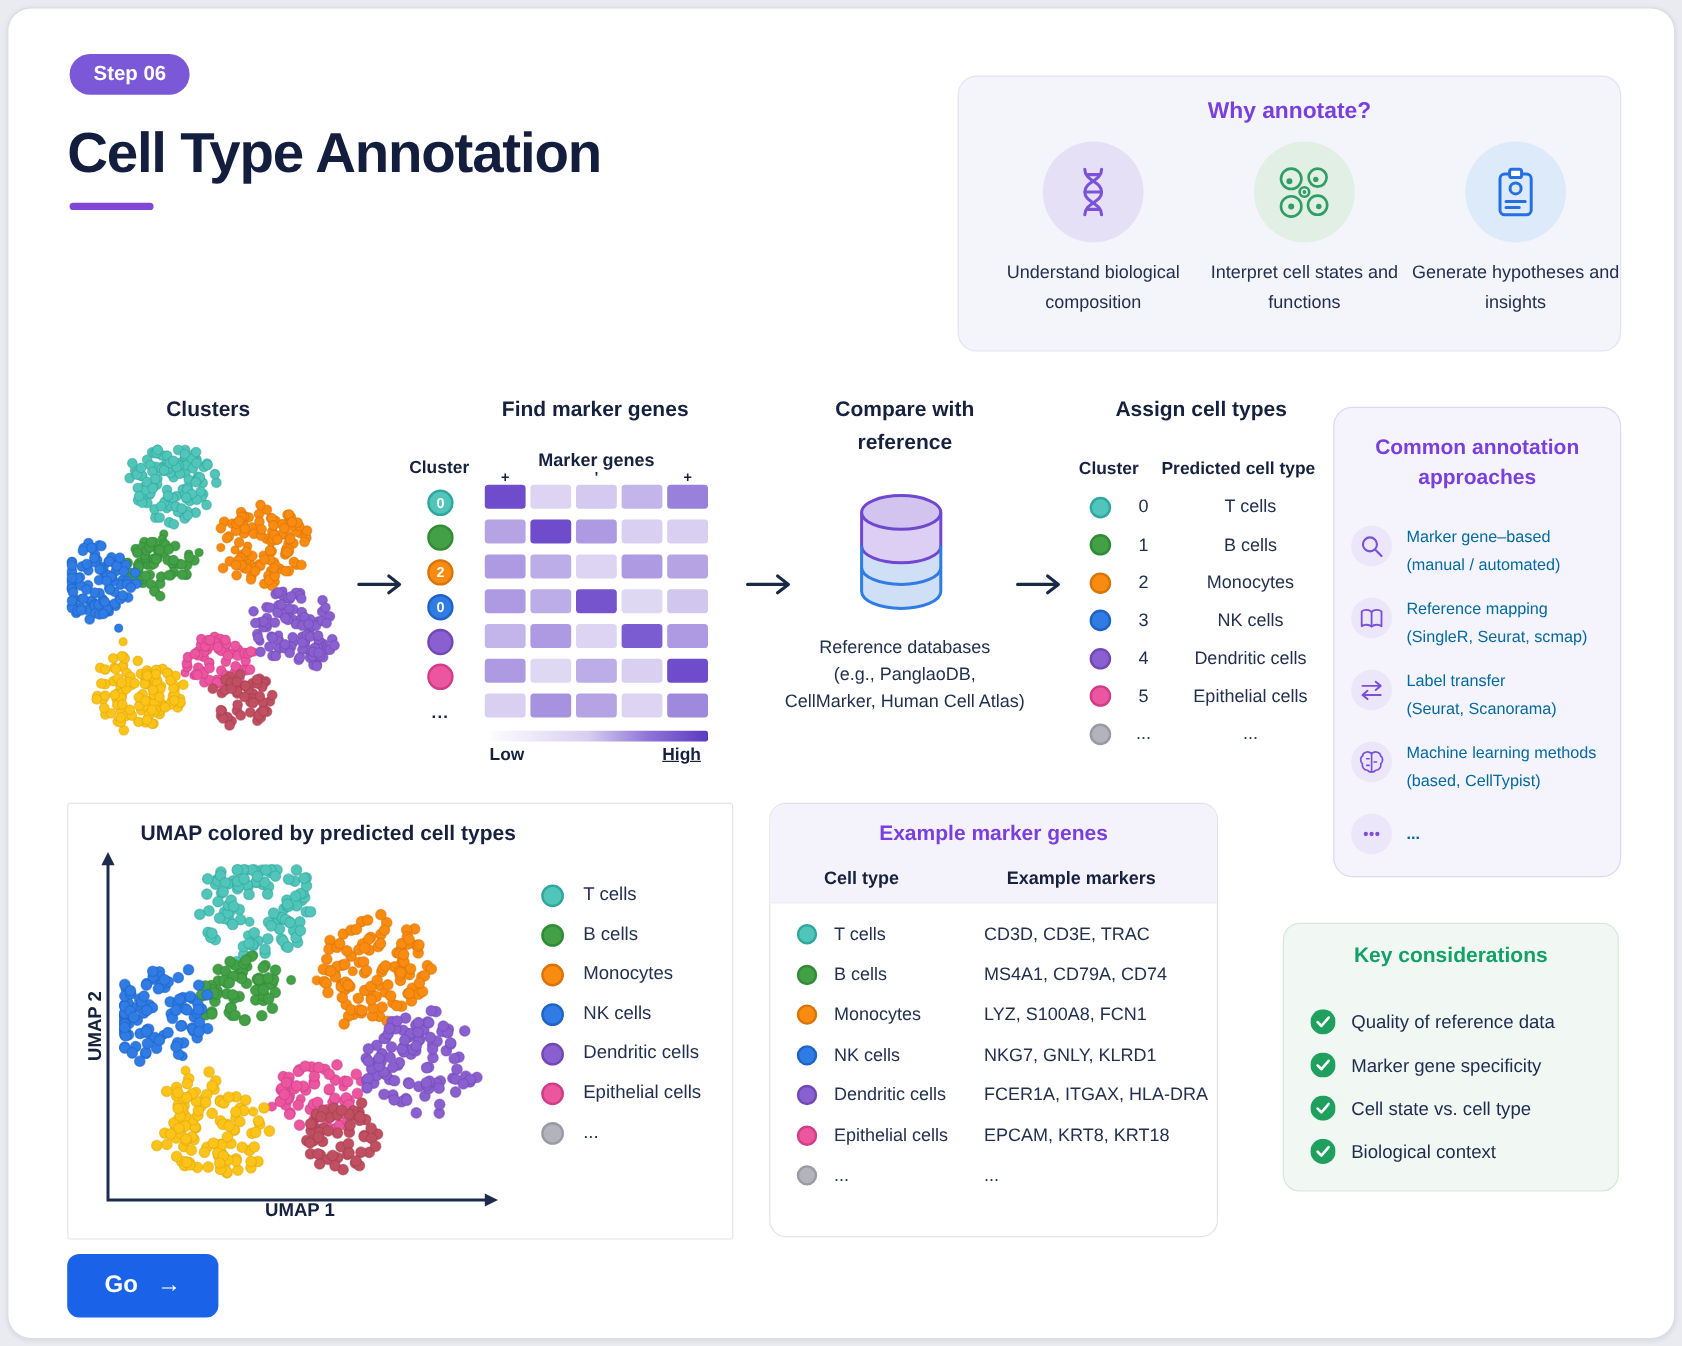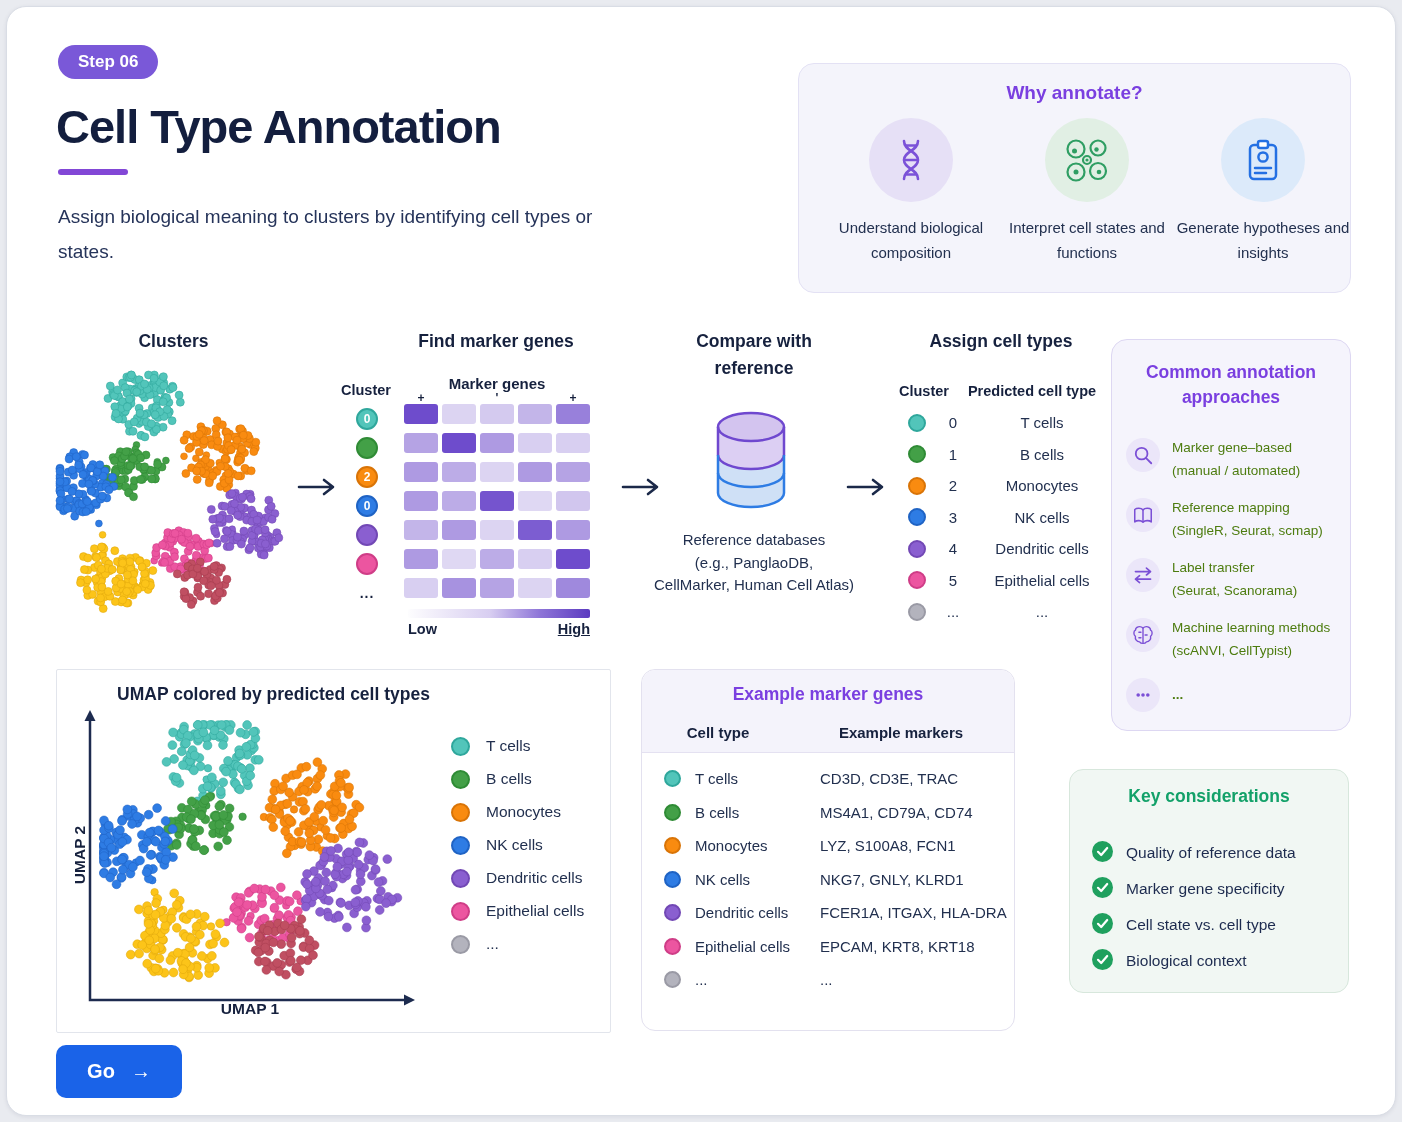--- a/index.html
+++ b/index.html
@@ -39,21 +39,21 @@
   .badge-slot{height:29px;display:flex;align-items:center;justify-content:center;width:22px;}
   .cluster-badge{width:22px;height:22px;border-radius:50%;border:2px solid transparent;box-sizing:border-box;
                  display:flex;align-items:center;justify-content:center;color:#fff;font-size:12px;font-weight:bold;}
   .badge-ellipsis{font-weight:bold;color:#16213e;font-size:14px;letter-spacing:1px;}
   #heat-grid{left:397px;top:397px;display:grid;grid-template-columns:repeat(5,34px);
              grid-auto-rows:20px;column-gap:4px;row-gap:9px;}
   .heat-cell{border-radius:3px;}
   .heat-gradient{left:401px;top:602px;width:182px;height:9px;border-radius:2px;
                  background:linear-gradient(90deg,#fdfdfe 0%,#d8cef1 45%,#8f76d8 72%,#5b3ac0 100%);}
   .heat-low{left:401px;top:614px;font-size:14.5px;font-weight:bold;color:#16213e;}
-  .heat-high{left:539px;top:614px;width:44px;text-align:right;font-size:14.5px;font-weight:bold;color:#16213e;text-decoration:underline;}
+  .heat-high{left:539px;top:614px;width:44px;text-align:center;font-size:14.5px;font-weight:bold;color:#16213e;text-decoration:underline;}
 
   
   .ref-caption{left:639px;top:522px;width:216px;text-align:center;font-size:15px;line-height:22.5px;color:#22304f;}
 
   
   .assign-hdr{top:376px;font-size:14.5px;font-weight:bold;color:#16213e;text-align:center;}
   .assign-rows{left:887px;top:400px;width:216px;}
   .assign-row{height:31.5px;display:flex;align-items:center;padding-left:14px;}
   .dot{border-radius:50%;border:2px solid transparent;box-sizing:border-box;flex:none;}
   .assign-dot{width:18px;height:18px;}
@@ -62,21 +62,21 @@
 
   
   .appr-panel{left:1104px;top:332px;width:238px;height:390px;background:#f5f4fc;
               border:1px solid #ddd7f2;border-radius:16px;}
   .appr-title{left:18px;right:18px;top:20px;text-align:center;font-size:17.5px;line-height:25px;
               font-weight:bold;color:#7a3fe0;}
   .appr-items{left:14px;right:6px;top:96px;}
   .appr-item{display:flex;gap:12px;margin-bottom:13px;min-height:47px;align-items:flex-start;}
   .appr-icon{width:34px;height:34px;border-radius:50%;background:#ebe6f9;flex:none;
              display:flex;align-items:center;justify-content:center;margin-top:2px;}
-  .appr-text{font-size:13.5px;line-height:23px;color:#4d7c0f;white-space:nowrap;}
+  .appr-text{font-size:13.5px;line-height:23px;color:#0369a1;white-space:nowrap;}
 
   
   .umap-card{left:49px;top:662px;width:553px;height:362px;background:#fff;
              border:1px solid #e2e5ec;border-radius:2px;}
   .umap-title{left:0;right:120px;top:14px;text-align:center;font-size:17.5px;font-weight:bold;color:#16213e;}
   .umap-xlab{left:68px;width:250px;top:330px;text-align:center;font-size:15.5px;font-weight:bold;color:#16213e;}
   .umap-ylab{left:-37px;top:176px;width:120px;text-align:center;transform:rotate(-90deg);
              font-size:15.5px;font-weight:bold;color:#16213e;}
   .umap-legend{left:394px;top:66px;}
   .legend-item{display:flex;align-items:center;height:20px;margin-bottom:13px;}
@@ -112,21 +112,20 @@
              font-family:"Liberation Sans",sans-serif;}
 </style>
 </head>
 <body>
 
 <div class="canvas">
 
   <div class="abs step-badge">Step 06</div>
   <h1 class="abs main-title" style="margin:0;">Cell Type Annotation</h1>
   <div class="abs title-underline"></div>
-  <div class="abs subtitle">Assign biological meaning to clusters by identifying cell types or states.</div>
 
   <div class="abs why-panel">
     <div class="abs why-title">Why annotate?</div>
     <div class="abs why-items">
       <div class="why-item">
         <span class="why-icon-circle" style="background:#e6e0f6;">
           <svg width="48" height="48" viewBox="0 0 48 48" fill="none" stroke="#7b52d8" stroke-width="2.6" stroke-linecap="round">
             <path d="M17,5 C17,15 31,15 31,24 C31,33 17,33 17,43"></path>
             <path d="M31,5 C31,15 17,15 17,24 C17,33 31,33 31,43"></path>
             <path d="M19.5,9.5 H28.5 M18.5,24 H29.5 M19.5,38.5 H28.5"></path>
@@ -1101,21 +1100,21 @@
       </div>
       <div class="appr-item">
         <span class="appr-icon">
           <svg width="22" height="22" viewBox="0 0 32 32" fill="none" stroke="#7b4fd6" stroke-width="2" stroke-linecap="round" stroke-linejoin="round">
             <path d="M16,6 C12,2 5,4 5,9 C2,10 2,16 5,18 C4,22 7,26 11,26 C13,29 19,29 21,26 C25,26 28,22 27,18 C30,16 30,10 27,9 C27,4 20,2 16,6 Z"></path>
             <path d="M16,5 V27 M10,12 H13 M19,16 H22 M10,20 H13"></path>
           </svg>
         </span>
         <span class="appr-text">
             <div>Machine learning methods</div>
-            <div>(scANVI, CellTypist)</div>
+            <div>(based, CellTypist)</div>
           </span>
       </div>
       <div class="appr-item" style="min-height:34px;align-items:center;">
         <span class="appr-icon">
           <svg width="22" height="22" viewBox="0 0 32 32" fill="#7b4fd6">
             <circle cx="9" cy="16" r="2.6"></circle>
               <circle cx="16" cy="16" r="2.6"></circle>
               <circle cx="23" cy="16" r="2.6"></circle>
           </svg>
         </span>

